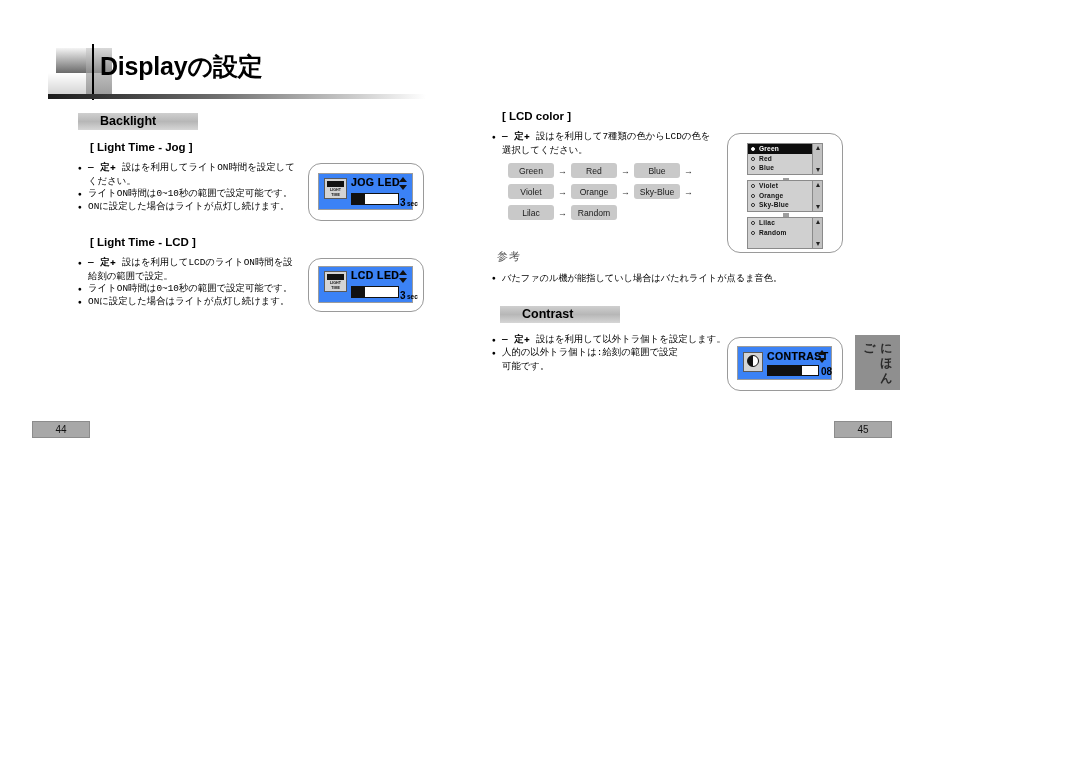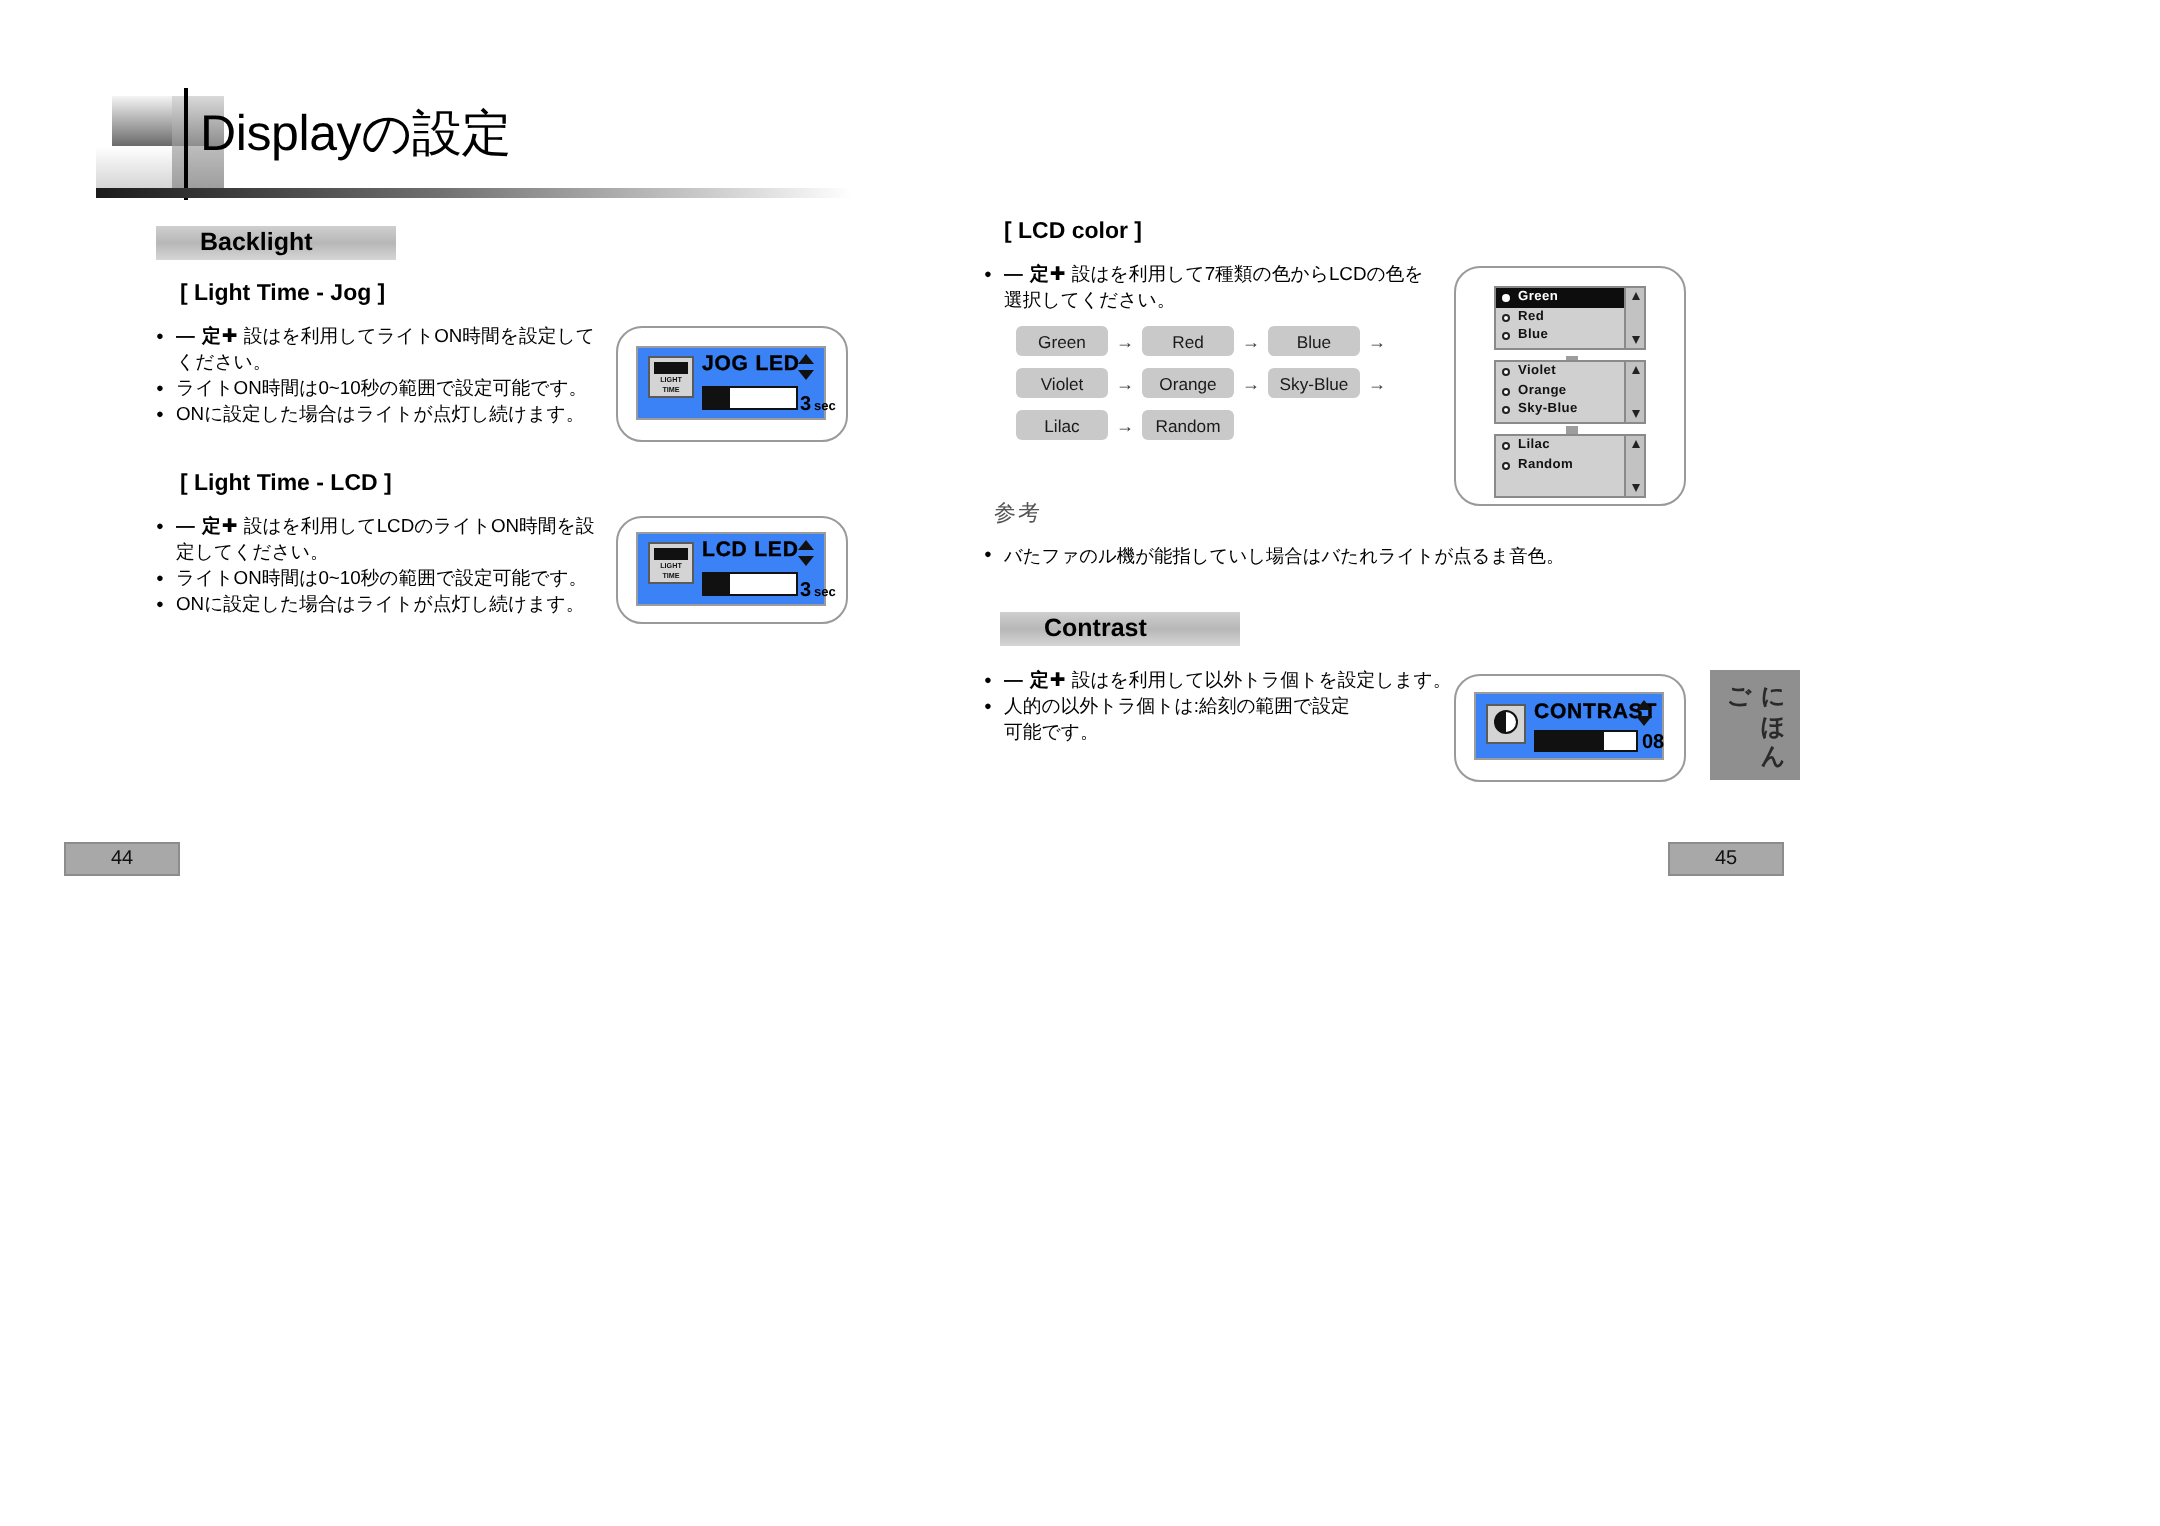--- a/index.html
+++ b/index.html
@@ -18,21 +18,21 @@
         background:linear-gradient(180deg,#f4f4f4 0%,#6a6a6a 100%);}
   .lg-b{left:38px;top:0px;width:26px;height:25px;
         background:linear-gradient(180deg,#d9d9d9 0%,#8d8d8d 100%);}
   .lg-c{left:0px;top:25px;width:38px;height:24px;
         background:linear-gradient(180deg,#ffffff 0%,#cfcfcf 100%);}
   .lg-d{left:38px;top:25px;width:26px;height:24px;
         background:linear-gradient(180deg,#bdbdbd 0%,#9a9a9a 100%);}
   .logo-vline{position:absolute;left:44px;top:-4px;width:2px;height:56px;background:#000;}
   .header-title{
     position:absolute;left:52px;top:2px;
-    font-size:25px;font-weight:normal;letter-spacing:-0.2px;
+    font-size:25px;font-weight:bold;letter-spacing:-0.2px;
     white-space:nowrap;
   }
   .header-rule{
     position:absolute;left:48px;top:94px;width:378px;height:5px;
     background:linear-gradient(90deg,#1b1b1b 0%,#6f6f6f 45%,#c9c9c9 80%,#ffffff 100%);
   }
 
   
   .sec-bar{
     position:absolute;height:17px;
@@ -40,21 +40,21 @@
     text-decoration:underline;
   }
   .sec-bar span{
     position:absolute;left:22px;top:1px;font-size:12.5px;font-weight:bold;
     white-space:nowrap;
   }
 
   
   .sub-head{position:absolute;font-size:11.5px;font-weight:bold;white-space:nowrap;padding-left:12px;}
   .bullets{position:absolute;font-size:9.4px;line-height:12.6px;}
-  .bullets .li{position:relative;padding-left:10px;margin-bottom:0.5px;white-space:nowrap;}
+  .bullets .li{position:relative;padding-left:10px;margin-bottom:0.5px;white-space:nowrap;font-family:Liberation Mono, monospace;}
   .bullets .li::before{content:"\25CF";position:absolute;left:0;top:0;font-size:6.5px;line-height:13px;}
   .bullets .cont{padding-left:10px;white-space:nowrap;}
 
   .keyico{font-weight:bold;letter-spacing:0.5px;}
 
   
   .device{
     position:absolute;border:1.6px solid #9a9a9a;border-radius:13px;
     background:#fff;
   }
@@ -215,21 +215,21 @@
     </div>
   </div>
 
   <div class="sub-head" style="left:78px;top:236px;">[ Light Time - LCD ]</div>
 
   <div class="bullets" style="left:78px;top:257px;width:225px;">
     <div class="li">
       <span class="keyico">— 定✚</span>
       <span>設はを利用してLCDのライトON時間を設</span>
     </div>
-    <div class="cont">定してください。</div>
+    <div class="cont">給刻の範囲で設定。</div>
     <div class="li">
       <span>ライトON時間は0~10秒の範囲で設定可能です。</span>
     </div>
     <div class="li">
       <span>ONに設定した場合はライトが点灯し続けます。</span>
     </div>
   </div>
 
   <div class="device" style="left:308px;top:258px;width:114px;height:52px;">
     <div class="dev-screen" style="left:9px;top:7px;width:95px;height:37px;">

